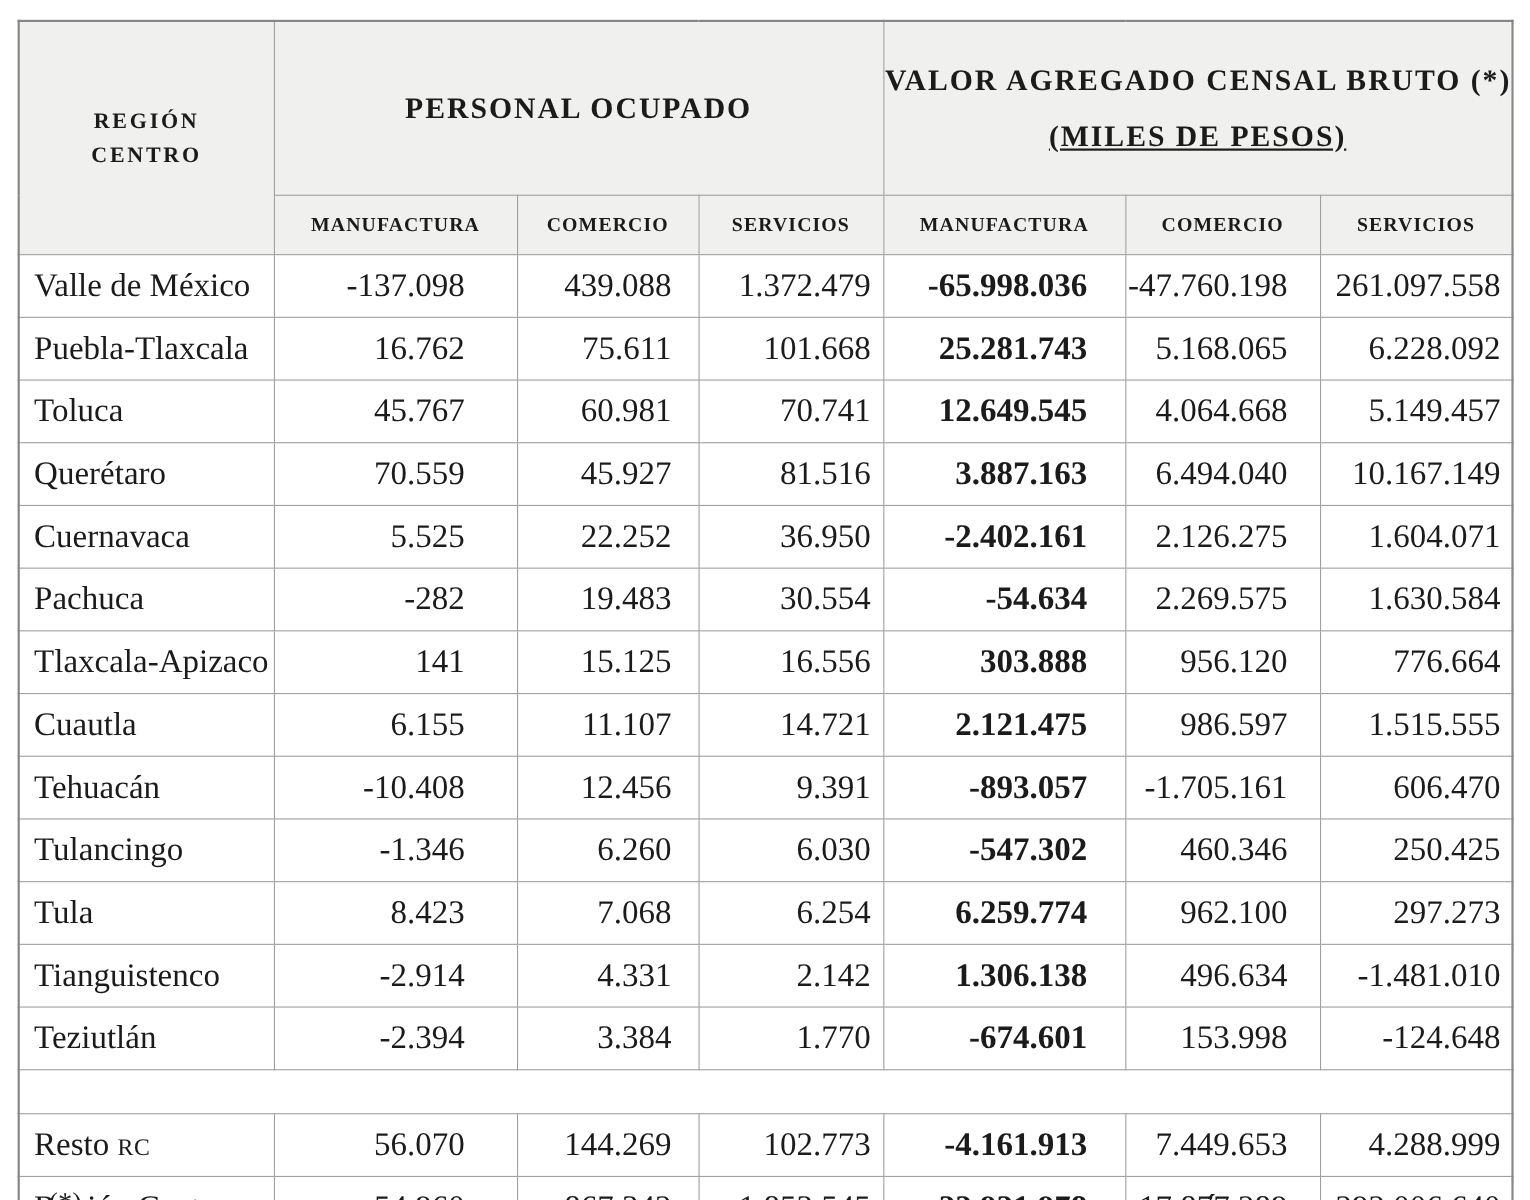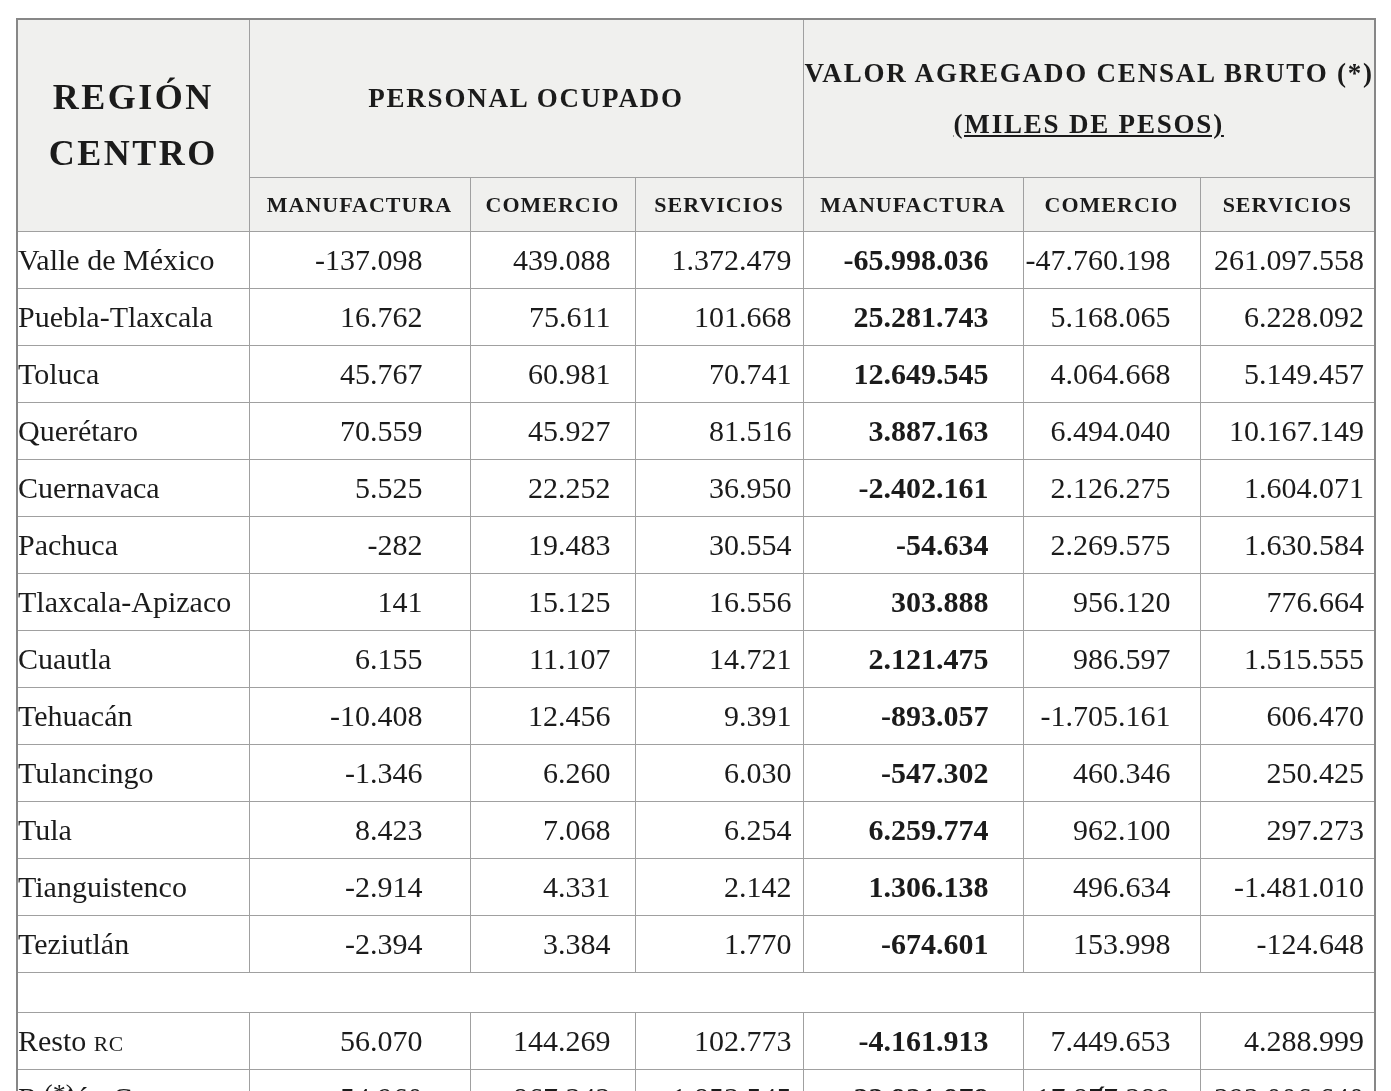--- a/index.html
+++ b/index.html
@@ -25,48 +25,48 @@
     white-space: nowrap;
   }
   
   .censo thead th {
     background: #f0f0ee;
     font-weight: bold;
     text-align: center;
     vertical-align: middle;
   }
   th.corner {
-    font-size: 36px;
+    font-size: 20px;
     letter-spacing: 2.5px;
     line-height: 1.55;
   }
   tr.groups th { height: 155px; }
   .group-title {
     font-size: 27px;
     letter-spacing: 1.8px;
   }
   .group-subtitle {
     font-size: 27px;
     letter-spacing: 1.8px;
     margin-top: 20px;
     text-decoration: underline;
   }
   tr.subs th {
     height: 51px;
-    font-size: 22px;
+    font-size: 18px;
     letter-spacing: 1px;
   }
   
   .censo tbody td {
     height: 54px;
     font-size: 30px;
     background: #ffffff;
     vertical-align: middle;
   }
-  td.region { text-align: left; padding-left: 0; margin-left: 16px; }
+  td.region { text-align: left; padding-left: 13px; margin-left: 16px; }
   td.num    { text-align: right; }
   
   .censo td:nth-child(2) { padding-right: 47px; padding-left: 45px; }
   .censo td:nth-child(3) { padding-right: 24px; }
   .censo td:nth-child(4) { padding-right: 11px; }
   .censo td:nth-child(5) { padding-right: 34px; font-weight: bold; }
   .censo td:nth-child(6) { padding-right: 29px; margin-left: 20px; }
   .censo td:nth-child(7) { padding-right: 10px; }
   tr.sep td {
     height: 37px;

